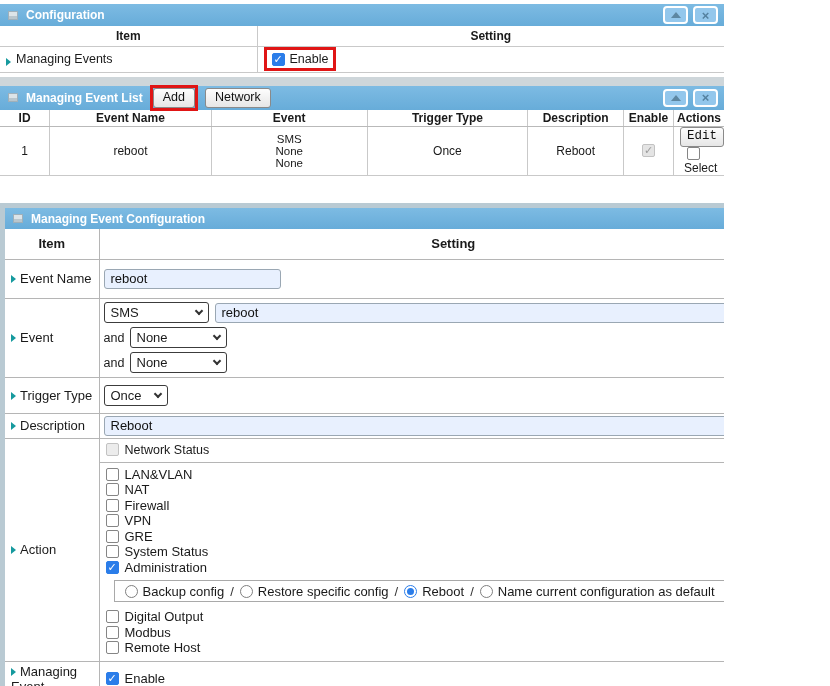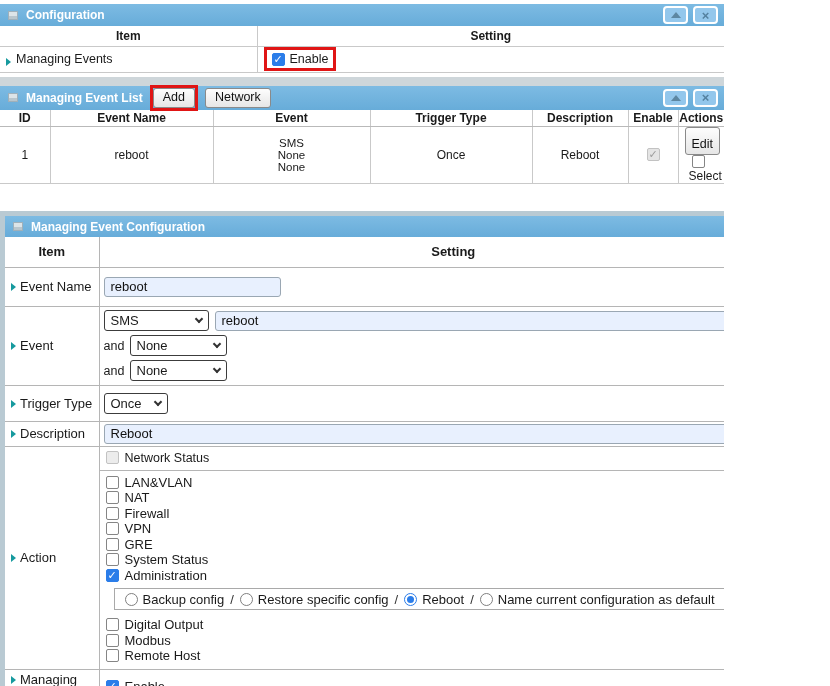--- a/index.html
+++ b/index.html
@@ -132,21 +132,21 @@
     height: 17px; font-weight: bold; font-size: 12px; text-align: center;
     border-bottom: 1px solid #b9b9b9;
   }
   .list-row td {
     height: 36px; text-align: center; font-size: 12px;
     border-bottom: 1px solid #c9c9c9;
   }
   .list-head td + td, .list-row td + td { border-left: 1px solid #c9c9c9; }
   .evt-lines div { font-size: 11.5px; line-height: 12px; }
   .actions-cell { text-align: left !important; padding-left: 6px; }
-  .actions-cell .btn { padding: 9px 6px 2px; }
+  .actions-cell .btn { padding: 1px 6px 2px; font-family: Liberation Mono, monospace; }
   .sel-label { margin-left: 4px; font-size: 12px; }
 
   .gap { height: 27px; background: #fff; }
 
   
   .panel3 {
     width: 812px;
     border-left: 5px solid #b9cad3; border-right: 5px solid #b9cad3;
     border-top: 5px solid #b9cad3;
     height: 499px;

